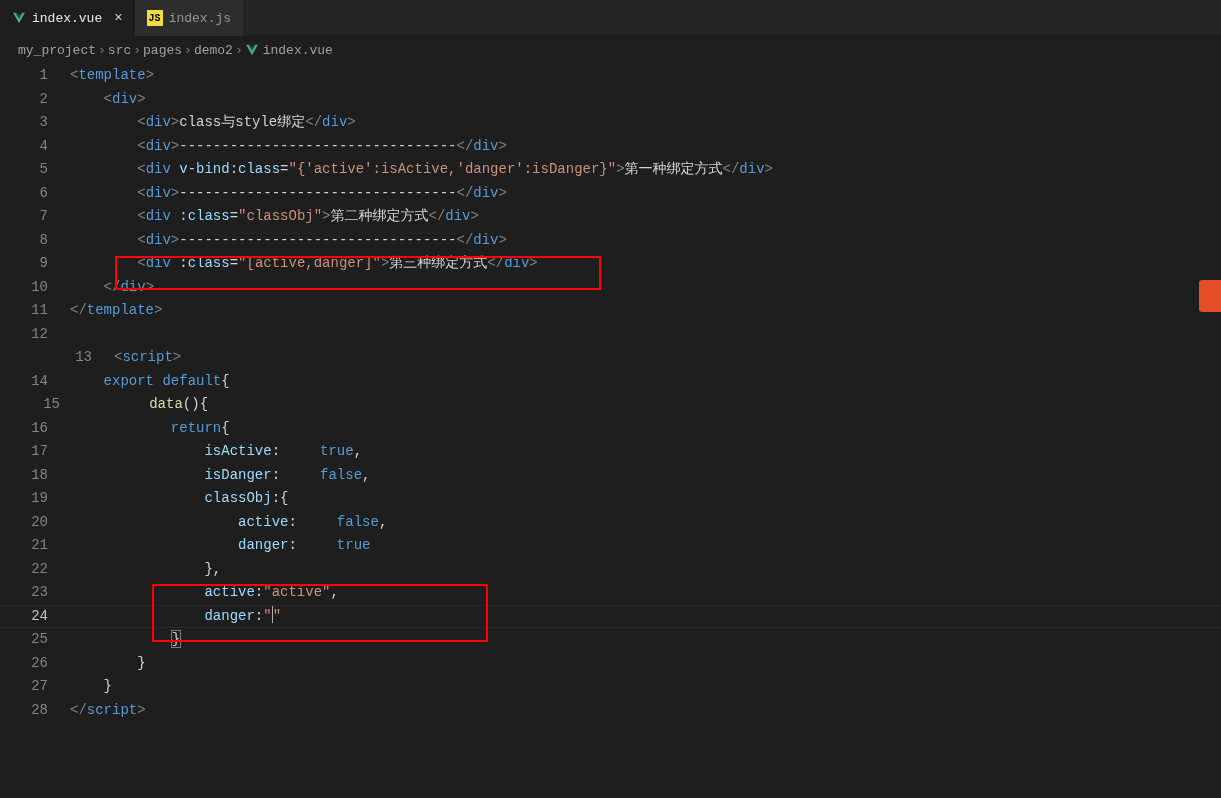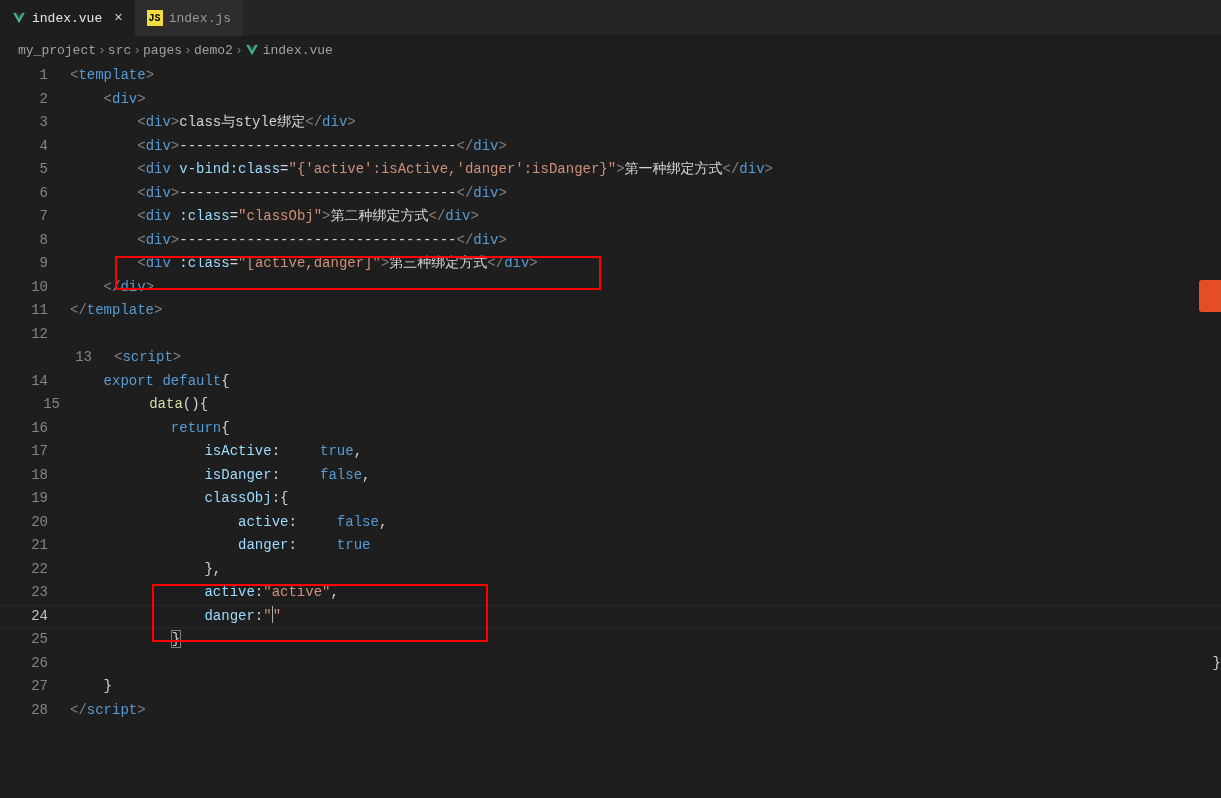--- a/index.html
+++ b/index.html
@@ -264,21 +264,21 @@
       </div>
       <div class="linewrap" style="position: relative;">
         <div class="row-highlight"></div>
         <div class="gutter line"><span class="lnno active-ln">24</span></div>
         <div class="line">                <span class="ident">danger</span><span class="pun">:</span><span class="str">"</span><span class="cursor"></span><span class="str">"</span></div>
       </div>
       <div class="linewrap" style="position: relative;">
         <div class="gutter line"><span class="lnno">25</span></div>
         <div class="line">            <span style="border:1px solid #7f7f7f;padding:0 0px;" class="pun">}</span></div>
       </div>
-      <div class="linewrap" style="position: relative; justify-content: space-between;">
+      <div class="linewrap" style="position: relative;">
         <div class="gutter line"><span class="lnno">26</span></div>
         <div class="line">        <span class="pun">}</span></div>
       </div>
       <div class="linewrap" style="position: relative;">
         <div class="gutter line"><span class="lnno">27</span></div>
         <div class="line">    <span class="pun">}</span></div>
       </div>
       <div class="linewrap" style="position: relative;">
         <div class="gutter line"><span class="lnno">28</span></div>
         <div class="line"><span class="tag">&lt;/</span><span class="tagname">script</span><span class="tag">&gt;</span></div>

